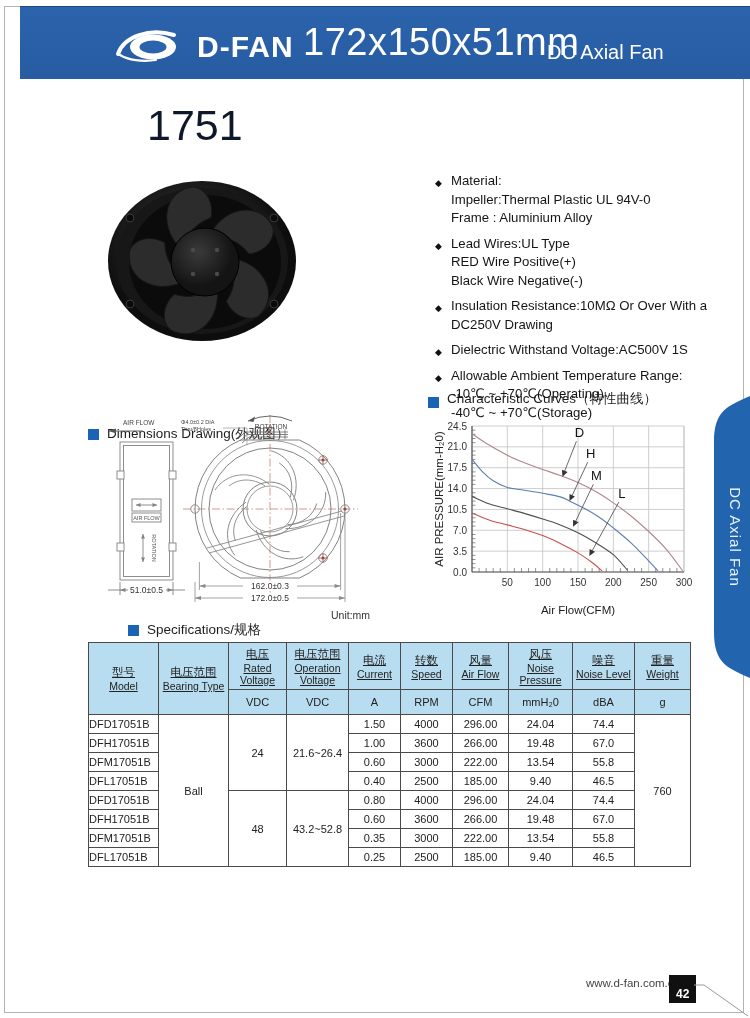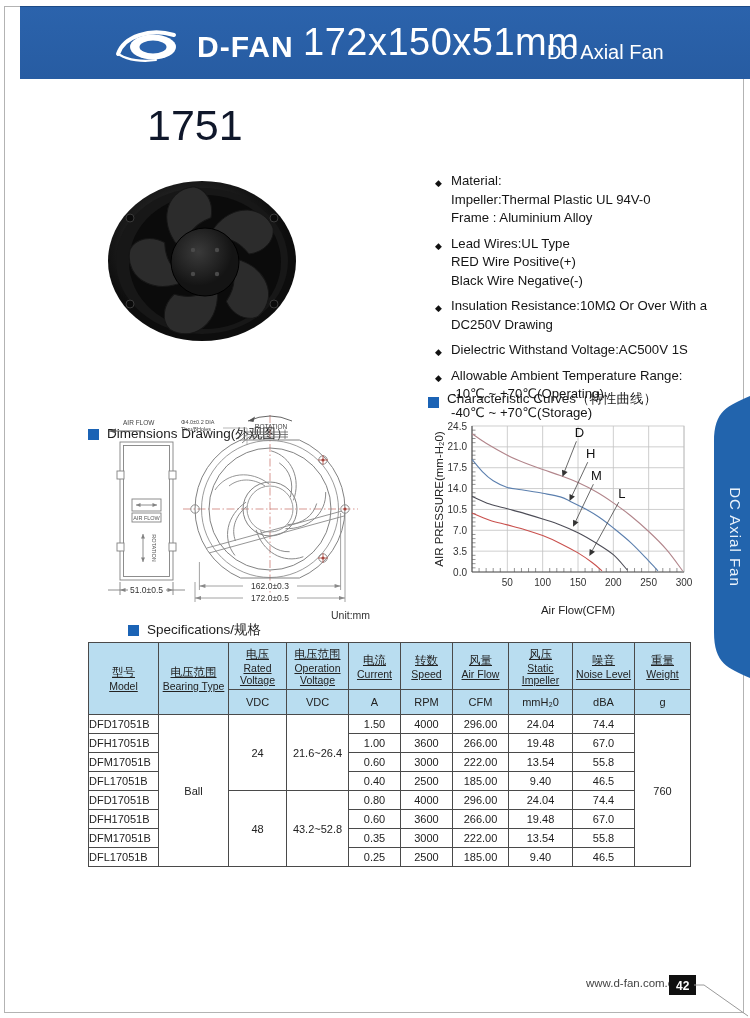--- a/index.html
+++ b/index.html
@@ -41,21 +41,21 @@
   .spec-table thead th.unit{height:24px;}
   .spec-table .zh{font-size:11.5px;} .spec-table .en{font-size:10.5px;}
   .spec-table td{height:18px;text-align:center;}
   .spec-table td.model{text-align:left;}
   
   .side-tab{position:absolute;left:706px;top:396px;}
   .tab-text{font-size:15px;fill:#eaf2fb;letter-spacing:1px;}
   
   .footer-url{position:absolute;left:586px;top:977px;font-size:11.5px;color:#444;}
   .page-badge{position:absolute;left:669px;top:975px;background:#101010;color:#fff;font-size:12px;font-weight:700;
-              padding:4px 7px 2px 7px;}
+              padding:12px 7px 2px 7px;}
   .corner-svg{position:absolute;left:692px;top:973px;}
 </style>
 </head>
 <body>
 
 <div class="page">
   <div class="frame"></div>
 
   <div class="top-header">
     <svg class="logo" width="84" height="38" viewBox="0 0 84 38">
@@ -403,21 +403,21 @@
           <th>
             <div class="zh">转数</div>
             <div class="en">Speed</div>
           </th>
           <th>
             <div class="zh">风量</div>
             <div class="en">Air Flow</div>
           </th>
           <th>
             <div class="zh">风压</div>
-            <div class="en">Static Impeller</div>
+            <div class="en">Noise Pressure</div>
           </th>
           <th>
             <div class="zh">噪音</div>
             <div class="en">Noise Level</div>
           </th>
           <th>
             <div class="zh">重量</div>
             <div class="en">Weight</div>
           </th>
         </tr>

